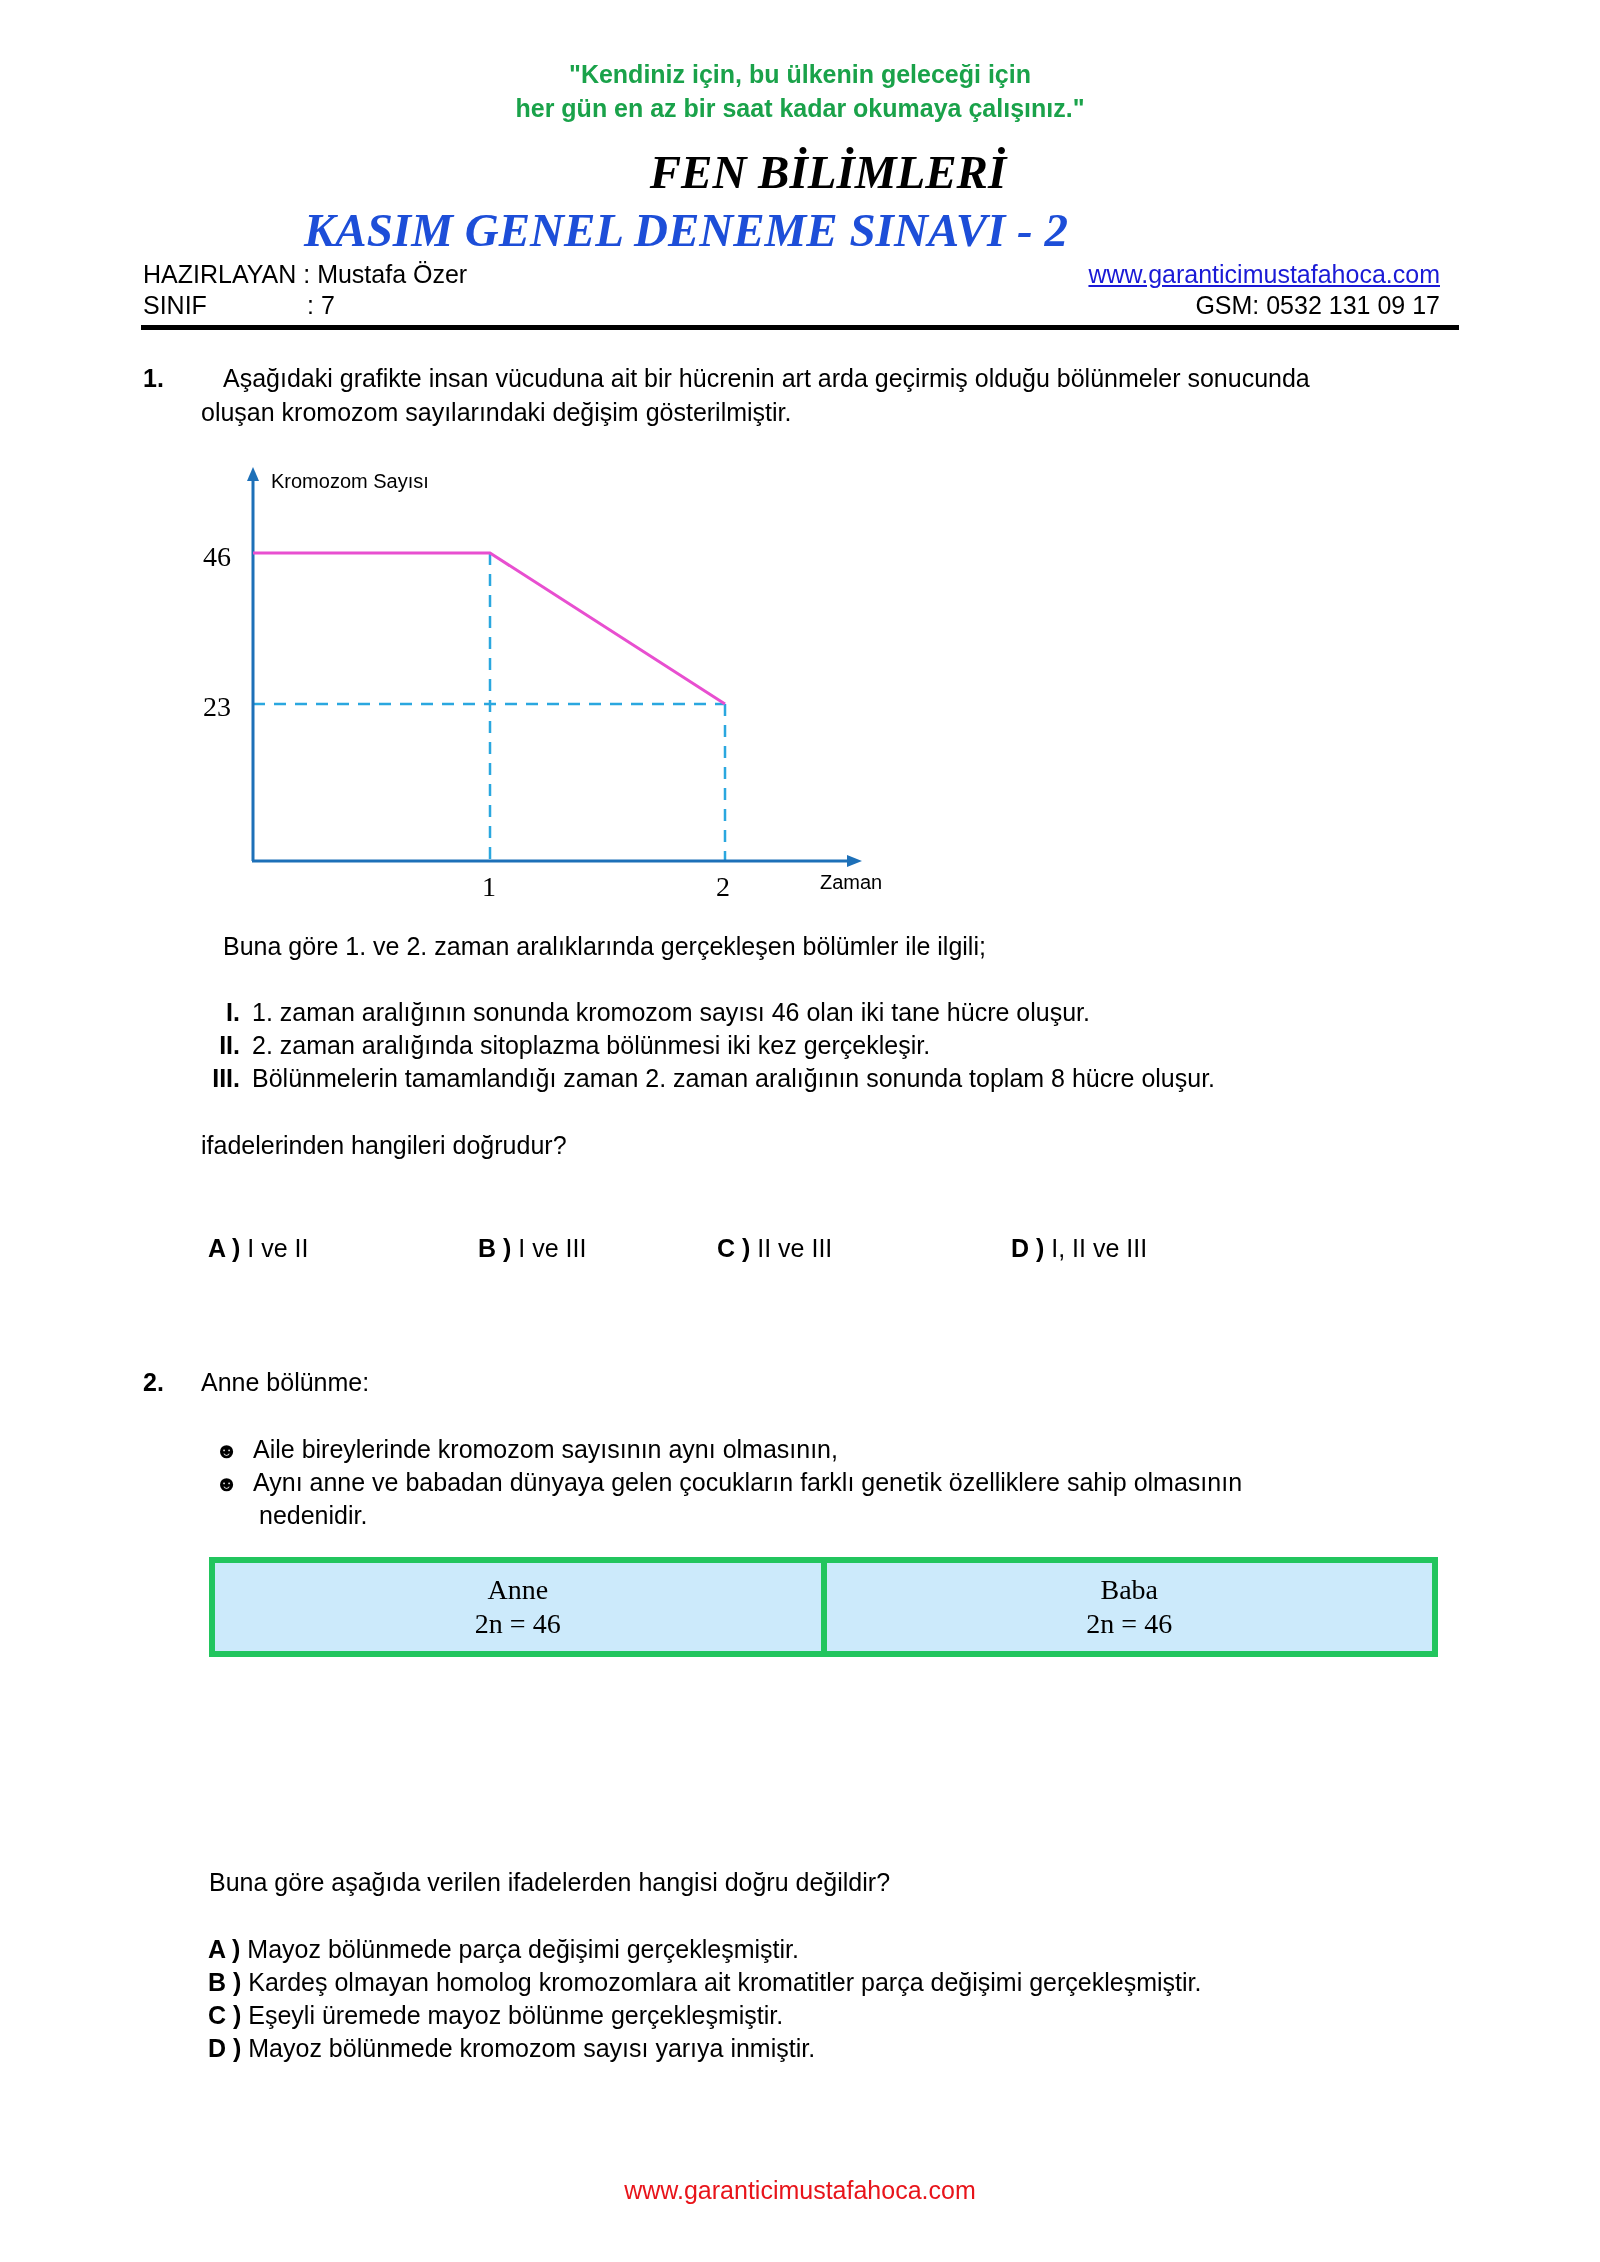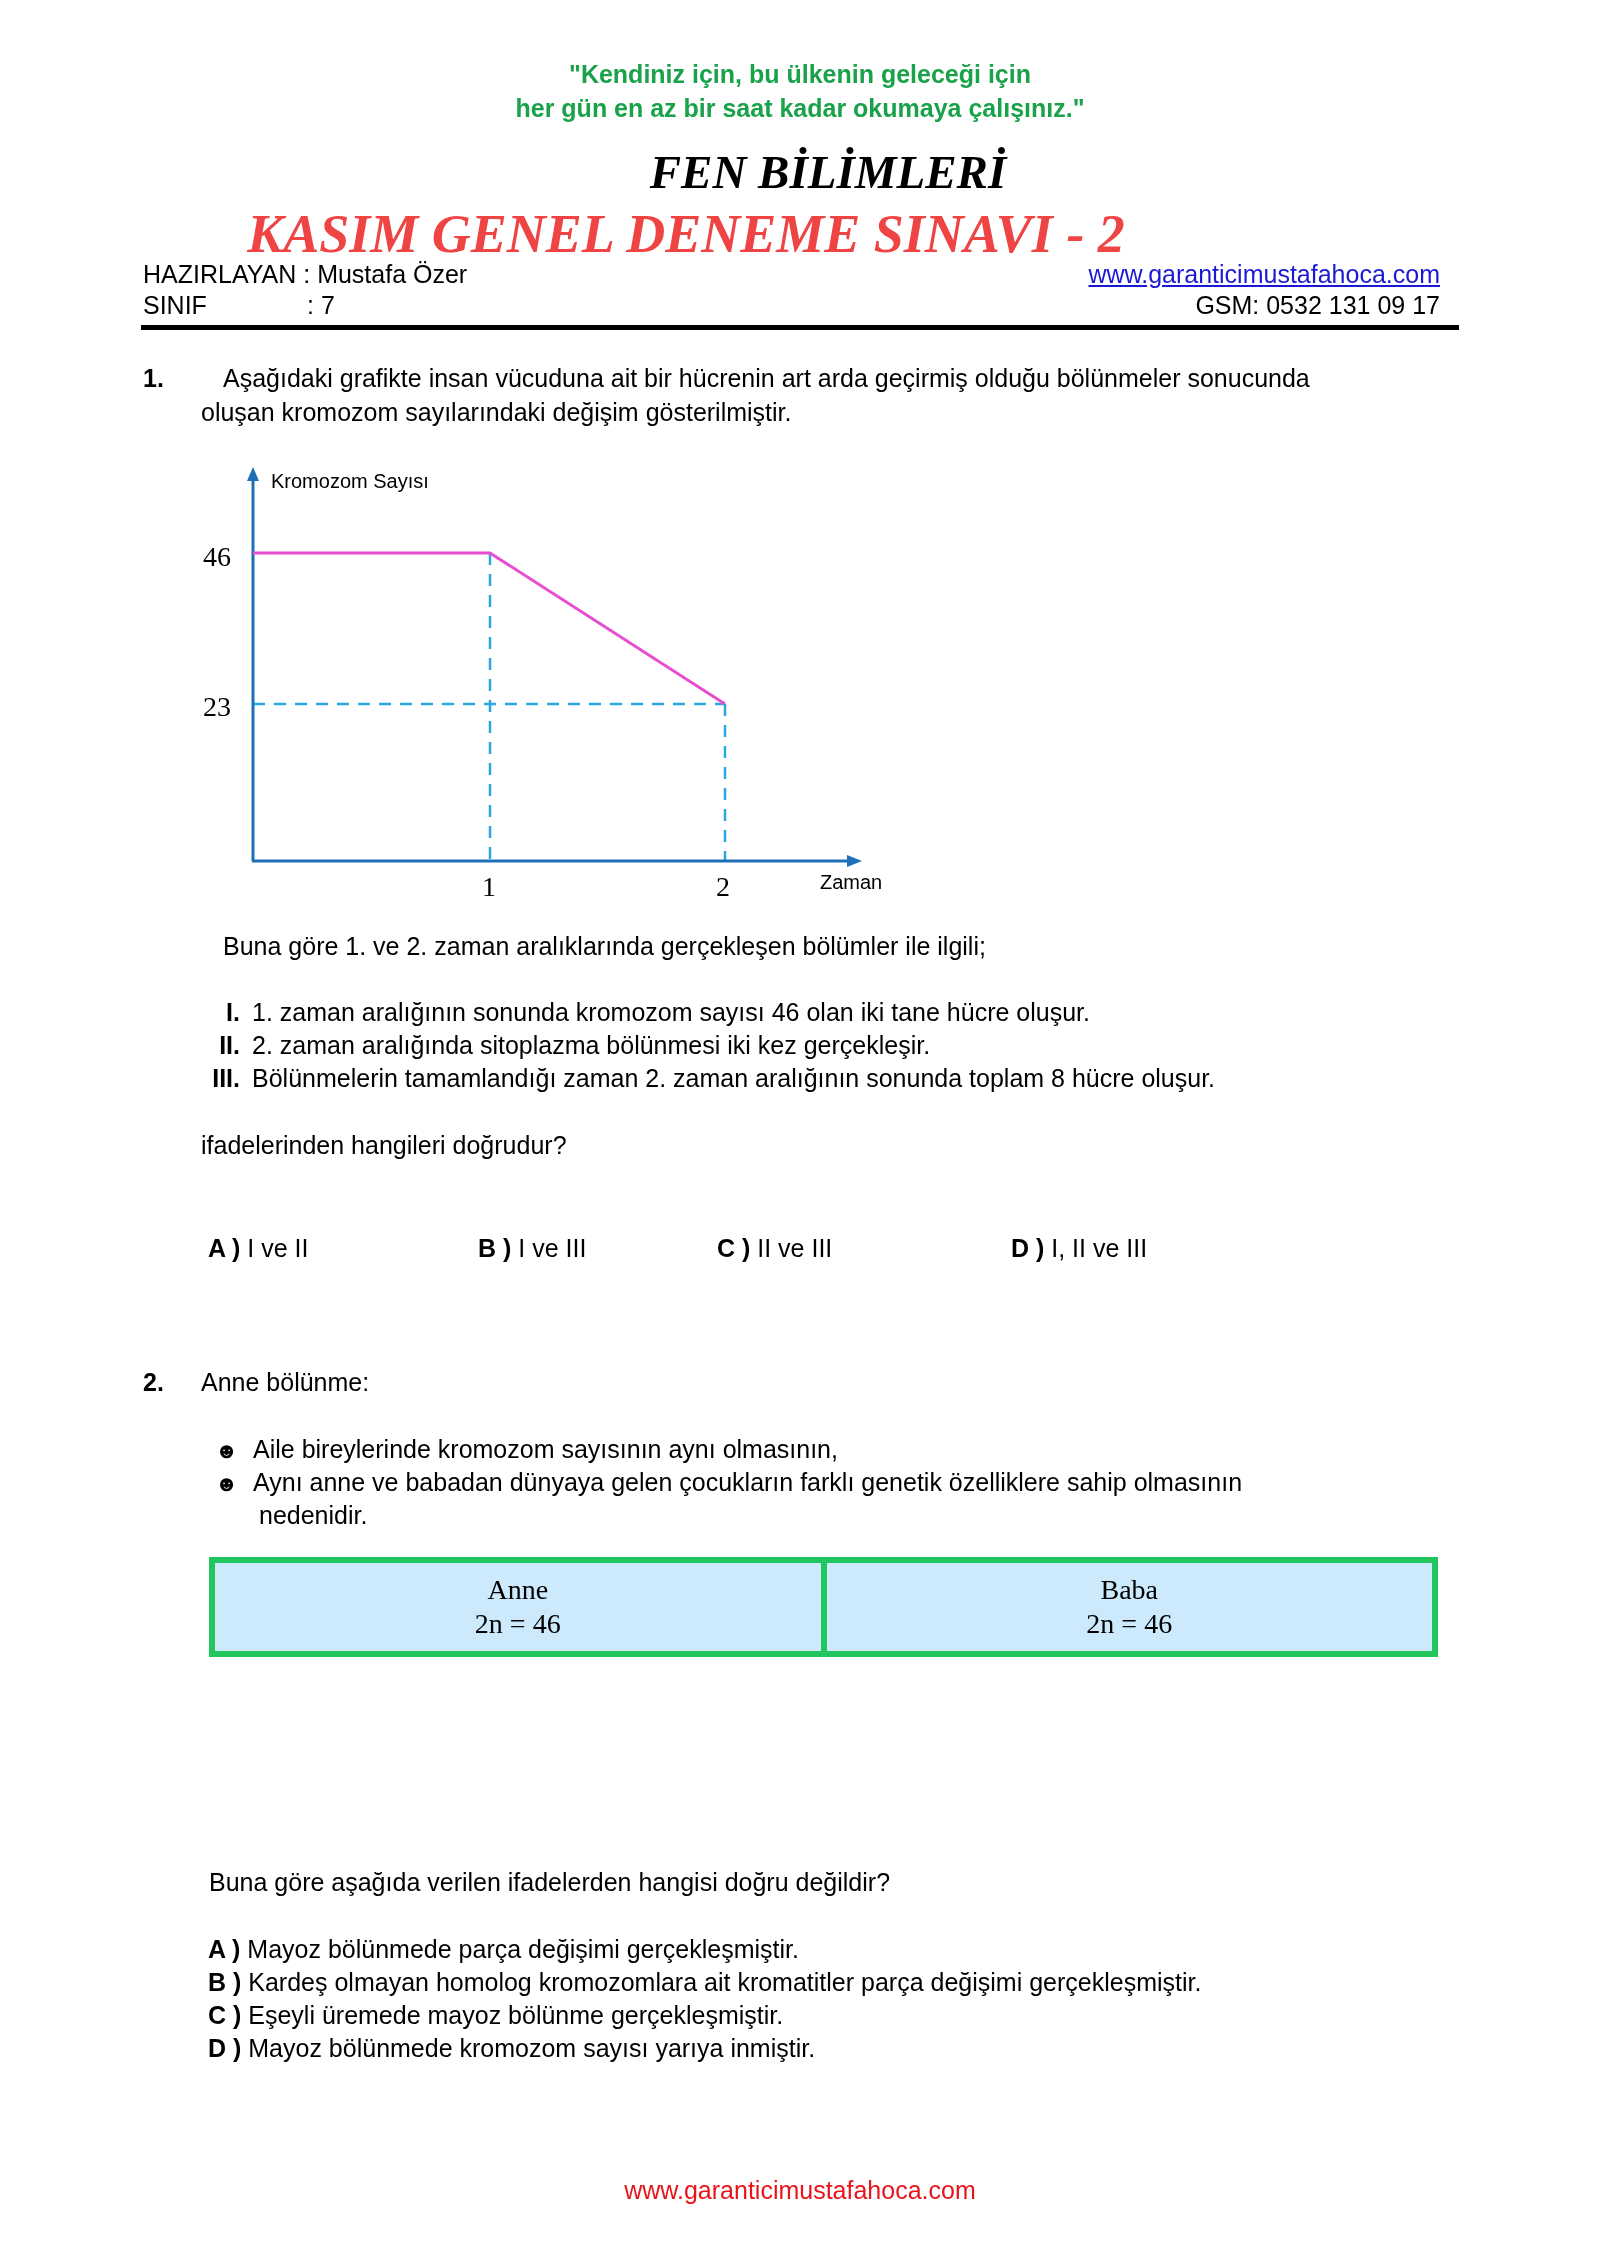--- a/index.html
+++ b/index.html
@@ -1,20 +1,20 @@
 <!DOCTYPE html>
 <html><head>
 <meta charset="utf-8">
 <style>
   html, body { margin: 0; padding: 0; background: #ffffff; }
   body { width: 1600px; height: 2262px; position: relative; overflow: hidden; font-family: "Liberation Sans", sans-serif; color: #000; }
   .abs { position: absolute; }
   .motto { left: 0; width: 1600px; text-align: center; color: #1aa24a; font-weight: bold; font-size: 25px; line-height: 34px; }
   .title1 { left: 0; width: 1600px; text-align: center; font-family: "Liberation Serif", serif; font-style: italic; font-weight: bold; font-size: 47px; color: #000; }
-  .title2 { left: 0; width: 1372px; text-align: center; font-family: "Liberation Serif", serif; font-style: italic; font-weight: bold; font-size: 54px; color: #ef4444; }
+  .title2 { left: 0; width: 1372px; text-align: center; font-family: "Liberation Serif", serif; font-style: italic; font-weight: bold; font-size: 47px; color: #1d4ed8; }
   .meta { font-size: 25px; line-height: 31px; }
   .meta-right { text-align: right; }
   .link { color: #1a1ad6; text-decoration: underline; }
   .rule { left: 141px; width: 1318px; height: 5px; background: #000; }
   .q { font-size: 25px; line-height: 34px; }
   .qnum { font-weight: bold; }
   .roman { font-weight: bold; display: inline-block; width: 45px; text-align: right; margin-right: 12px; }
   .opt-letter { font-weight: bold; }
   .bullet { display: inline-block; width: 38px; font-size: 22px; }
   table.fam { position: absolute; left: 209px; top: 1557px; width: 1229px; border-collapse: collapse; font-family: "Liberation Serif", serif; font-size: 28px; }

